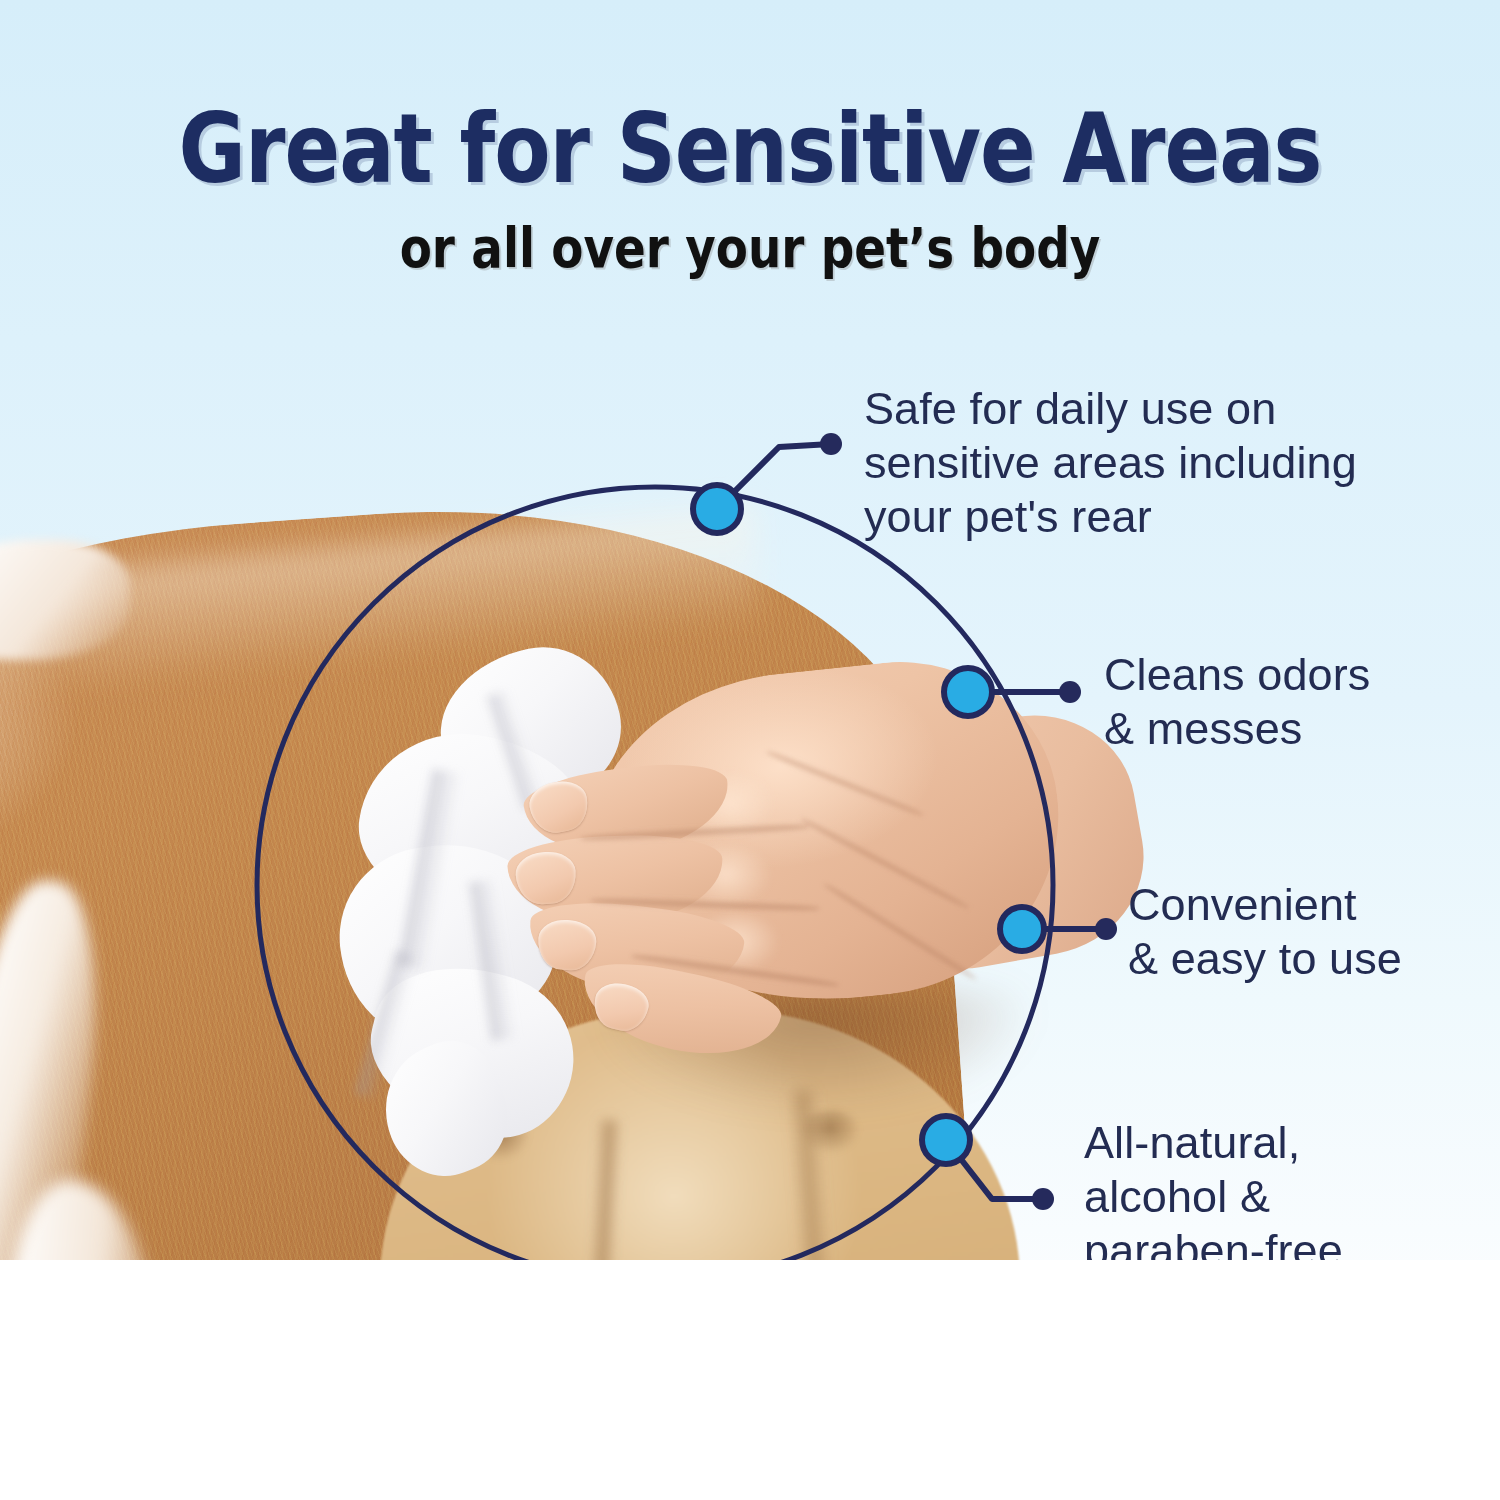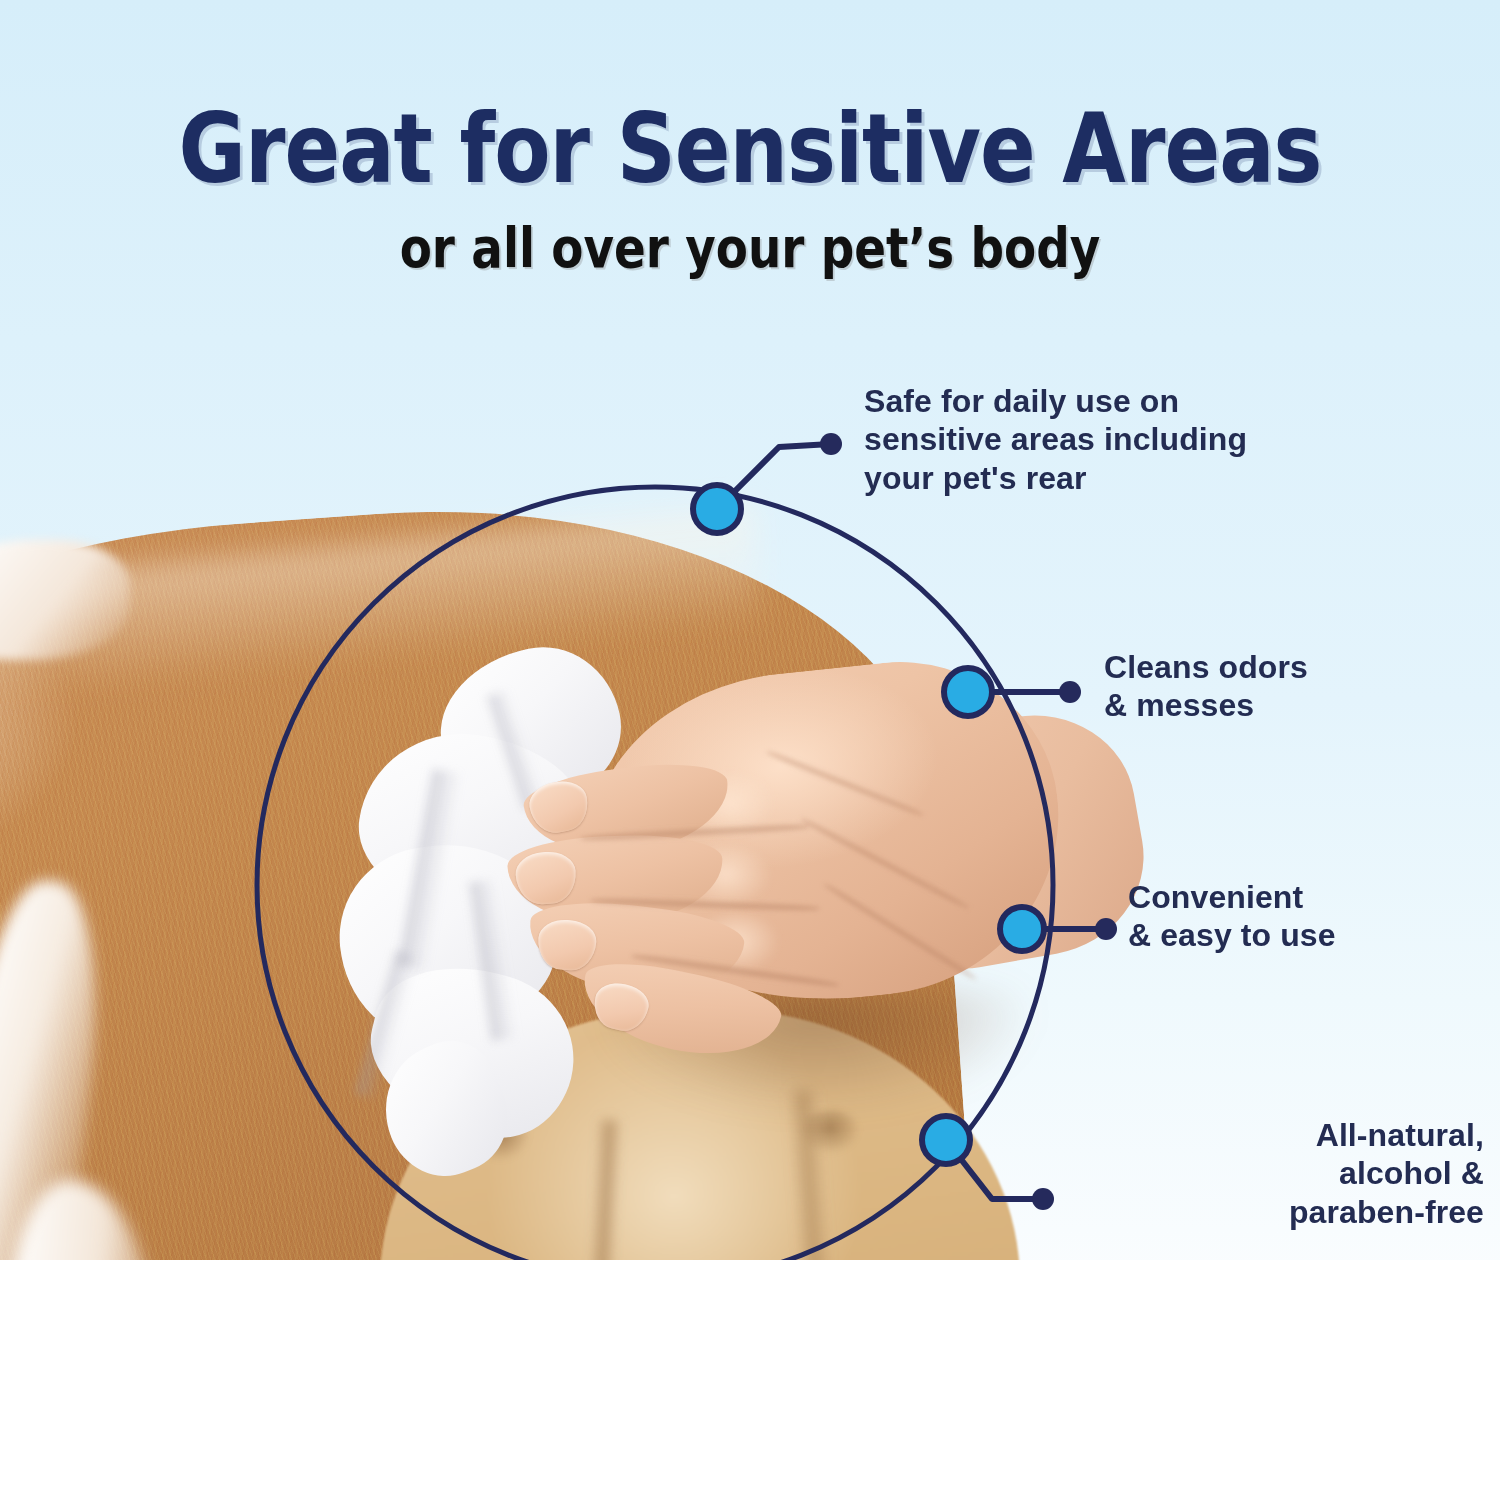--- a/index.html
+++ b/index.html
@@ -271,31 +271,31 @@
     color:#111111;
     font-family:"DejaVu Sans Condensed","Liberation Sans", sans-serif;
     transform:scaleX(.93);
     text-shadow:2px 2px 0 rgba(130,130,130,.30);
     white-space:nowrap;
   }
 
   .callout {
     position:absolute;
     color:#232c52;
-    font-size:32px;
+    font-size:45px;
     line-height:1.20;
-    font-weight:700;
+    font-weight:400;
     font-family:"Liberation Sans", sans-serif;
     white-space:pre-line;
     letter-spacing:.1px;
   }
   #callout-1 { left:864px; top:382px; width:580px; }
   #callout-2 { left:1104px; top:648px; width:400px; }
   #callout-3 { left:1128px; top:878px; width:380px; }
-  #callout-4 { left:1084px; top:1116px; width:400px;text-align:right; }
+  #callout-4 { left:1084px; top:1116px; width:400px; }
 </style>
 </head>
 <body>
 
 <div id="stage">
 
   <div id="photo">
     <div class="dog-body">
       <div class="fur"></div>
     </div>

